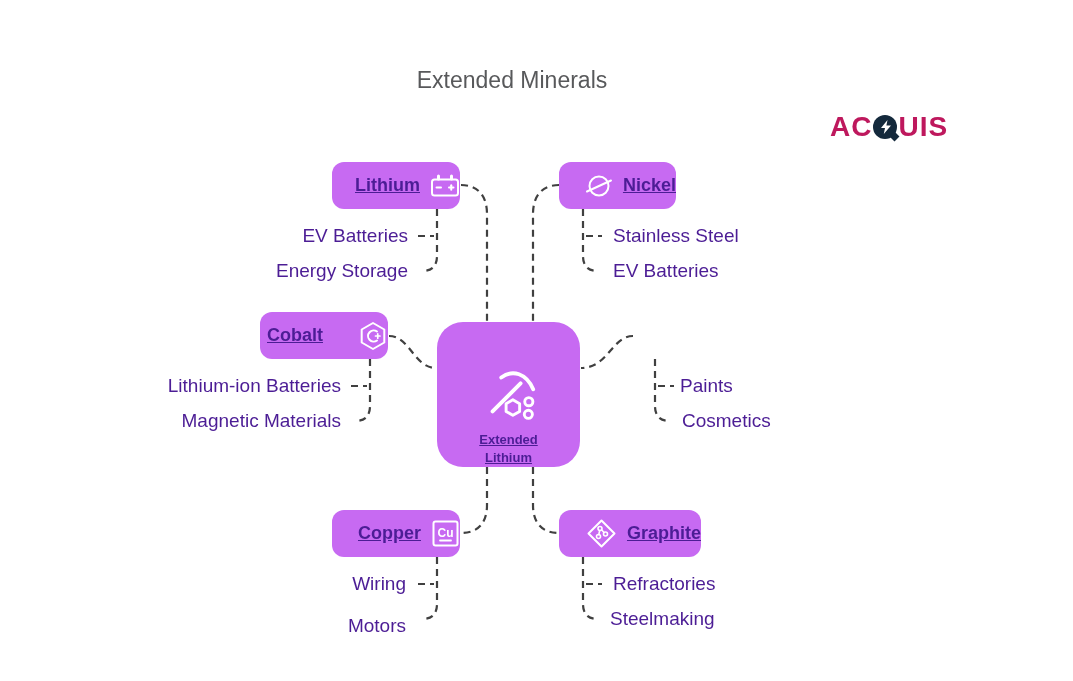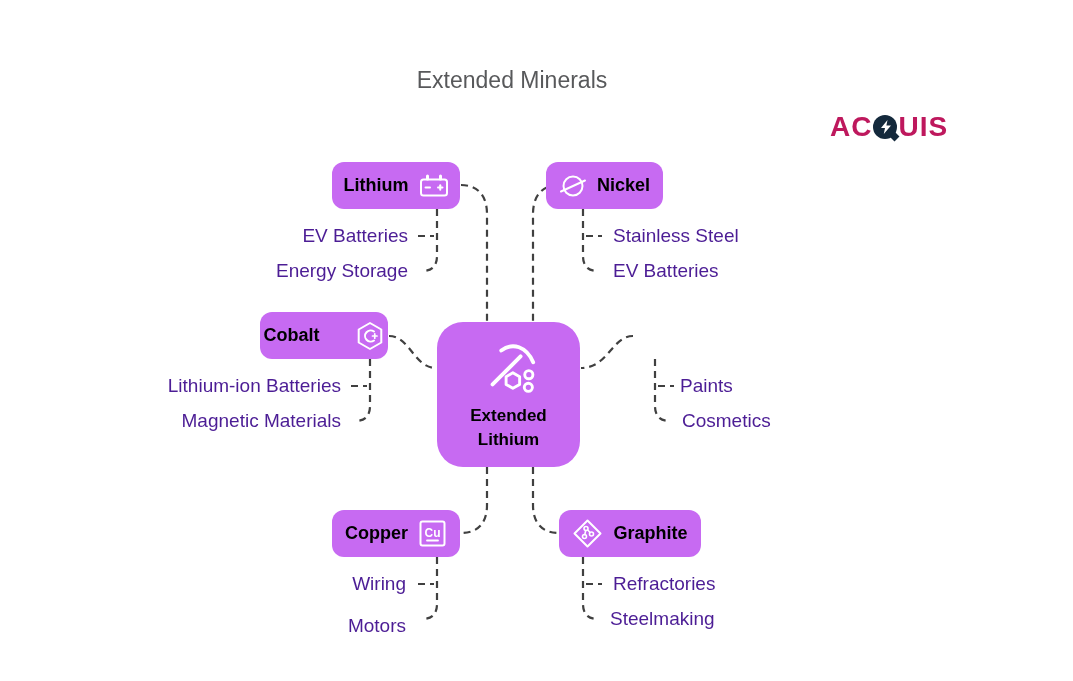--- a/index.html
+++ b/index.html
@@ -28,33 +28,33 @@
     width:24px; height:24px; background:#14293c; border-radius:50%; margin:0 1px;
   }
   .logo-q::after {
     content:""; position:absolute; right:-1px; bottom:-1px;
     width:7px; height:7px; background:#14293c; transform:rotate(45deg);
   }
   .logo-q .sr { font-size:0; line-height:0; }
   
   .node {
     position:absolute; background:#c76af2; border-radius:12px;
-    display:flex; align-items:center; justify-content:center; gap:10px;
-    color:#000000; font-weight:700; font-size:18px; white-space:nowrap;
+    display:flex; align-items:center; justify-content:flex-end; gap:10px;
+    color:#4c1d95; font-weight:700; font-size:18px; white-space:nowrap;text-decoration:underline;
   }
   .node svg { display:block; }
   .node-lithium  { left:332px; top:162px; width:128px; height:47px; }
-  .node-nickel   { left:546px; top:162px; width:117px; height:47px; }
+  .node-nickel   { left:559px; top:162px; width:117px; height:47px; }
   .node-cobalt   { left:260px; top:312px; width:128px; height:47px;gap:35px; }
   .node-mica     { left:633px; top:312px; width:103px; height:47px; }
   .node-copper   { left:332px; top:510px; width:128px; height:47px; }
   .node-graphite { left:559px; top:510px; width:142px; height:47px; }
   .node-center {
     left:437px; top:322px; width:143px; height:145px; border-radius:26px;
-    flex-direction:column; gap:8px; font-size:17px; line-height:1.4;
+    flex-direction:column; gap:8px; font-size:13px; line-height:1.4;
     text-align:center; font-weight:700;
   }
   .node-center .label { display:block; }
   
   .child-label {
     position:absolute; transform:translateY(-50%);
     font-size:19px; color:#4c1d95; white-space:nowrap;
   }
   .cl-right { text-align:left; }
 </style>

